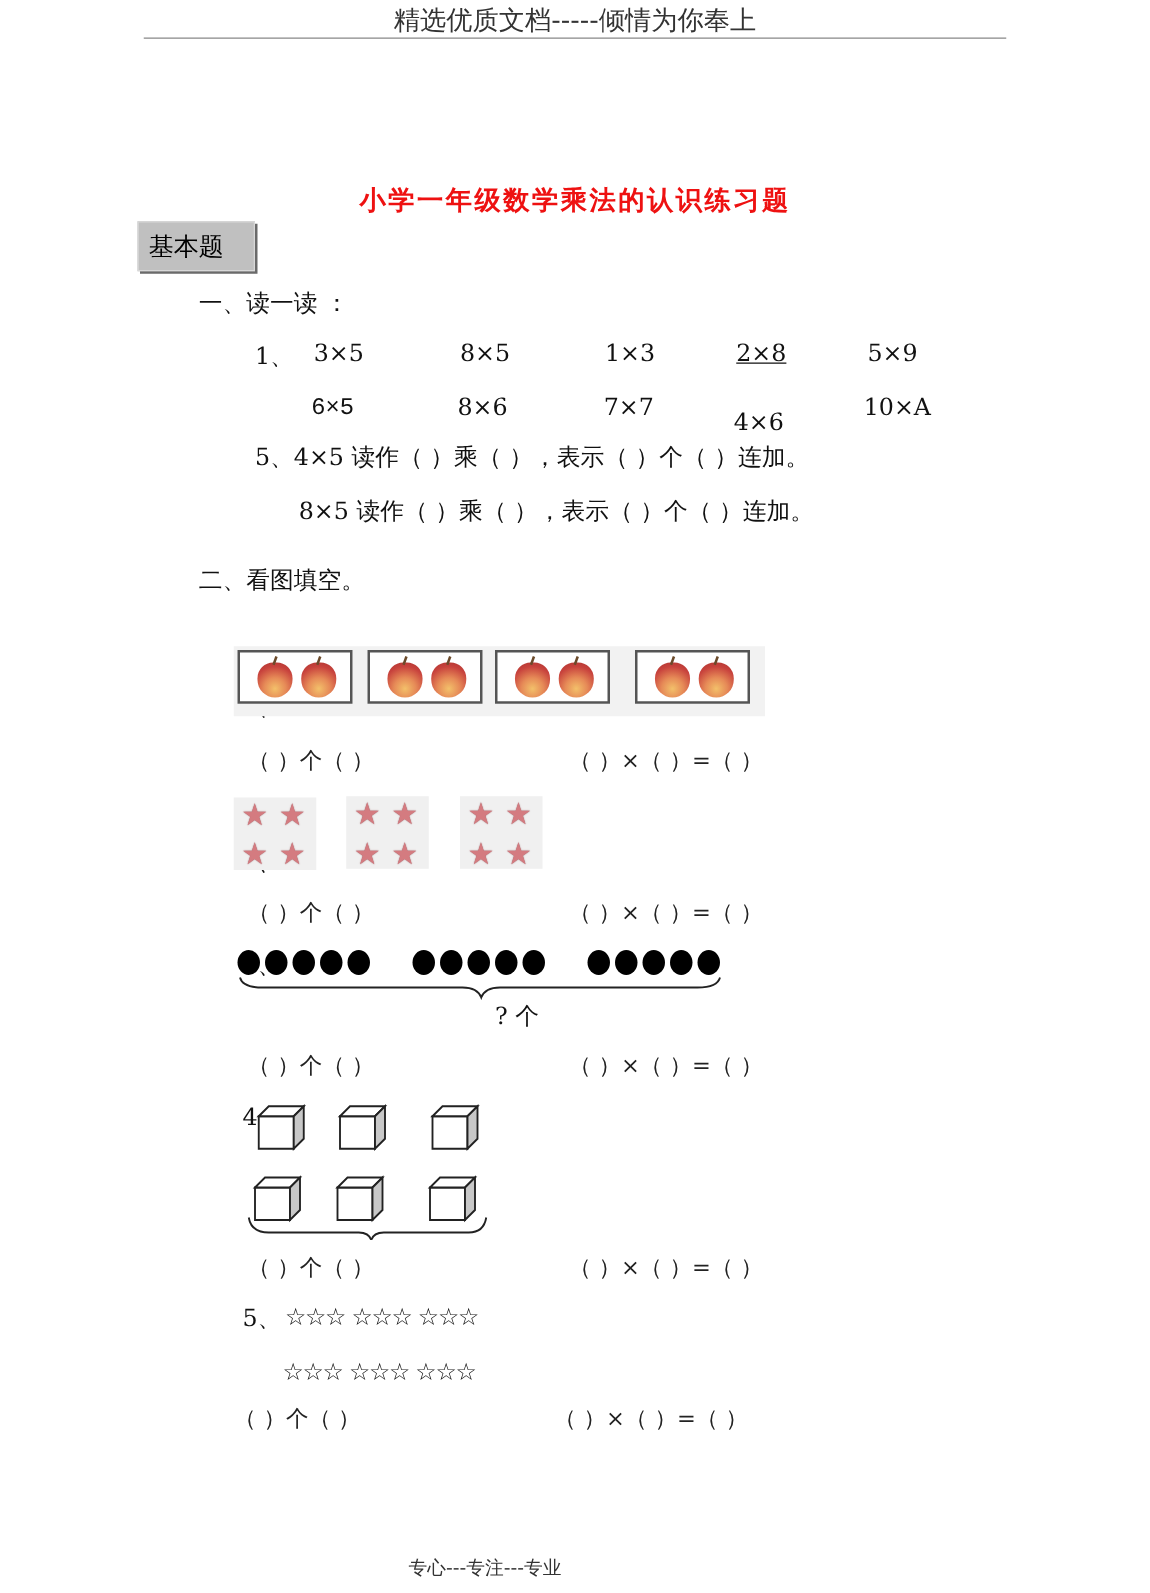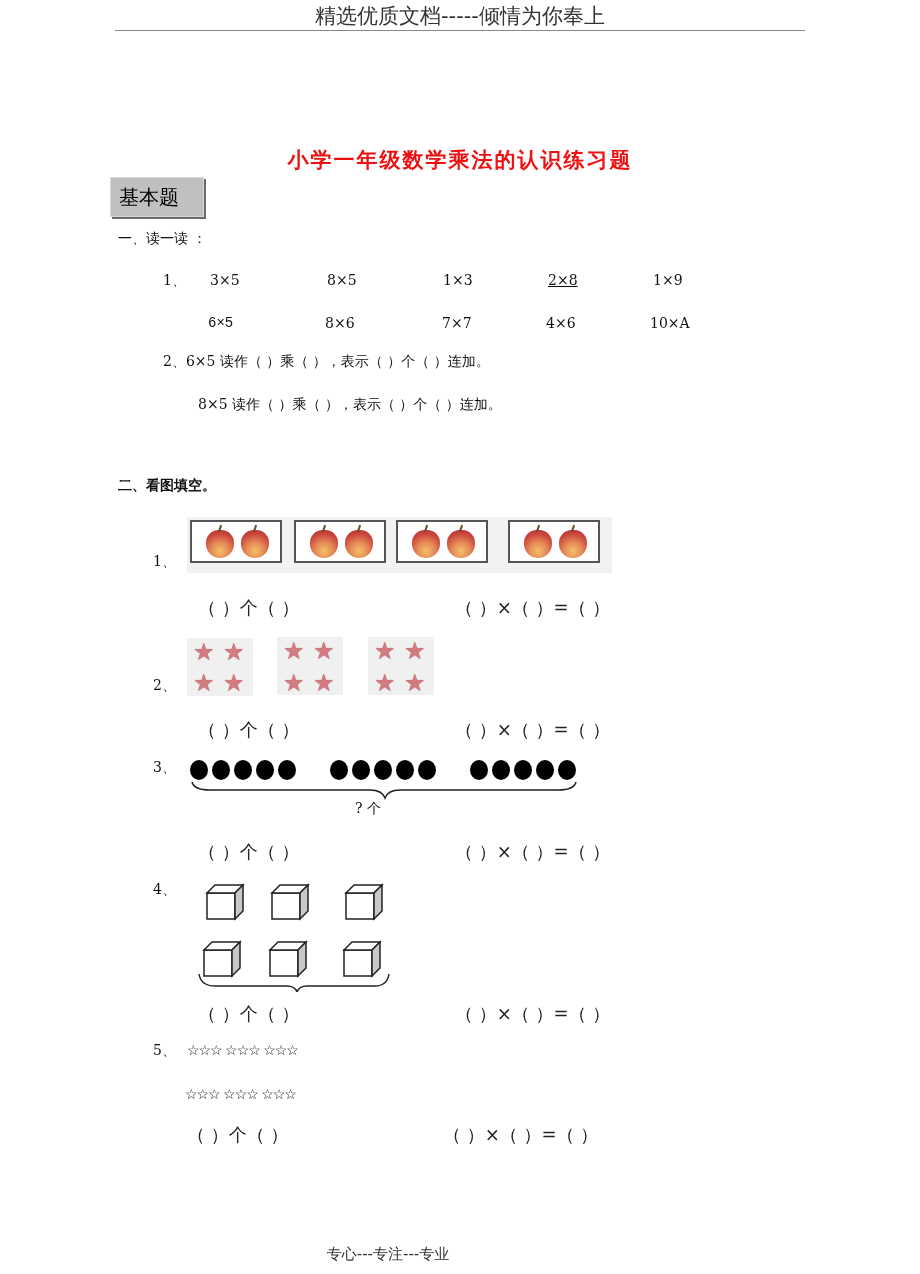--- a/index.html
+++ b/index.html
@@ -3,21 +3,21 @@
 <meta charset="utf-8">
 <style>
   html, body { margin:0; padding:0; background:#ffffff; }
   body { width:920px; height:1274px; position:relative; overflow:hidden;
          font-family:"DejaVu Serif","Liberation Serif",serif; color:#111; }
   .abs { position:absolute; white-space:nowrap; }
   .hdr { top:2px; left:0; width:920px; text-align:center; font-family:"DejaVu Sans","Liberation Sans",sans-serif; font-size:21px; color:#333; }
   .hdr-line { top:30px; left:115px; width:690px; height:1px; background:#888; }
   .title { top:146px; left:0; width:920px; text-align:center; font-size:21px; font-weight:bold; color:#ee1111; letter-spacing:2px; font-family:"DejaVu Sans","Liberation Sans",sans-serif; }
   .badge { top:177px; left:110px; width:92px; height:38px; background:#c0c0c0; border:1px solid #d8d8d8; box-shadow:2px 2px 0 #6a6a6a; font-family:"DejaVu Sans","Liberation Sans",sans-serif; font-size:20px; line-height:38px; text-indent:8px; color:#000; }
-  .txt { font-size:14px; }
+  .txt { font-size:19px;margin-left:41px; }
   .paren-row { font-size:18px; color:#222; }
   .box-apple { position:absolute; border:2px solid #555; background:#fff; width:92px; height:43px; box-sizing:border-box; }
   .apple { position:absolute; width:28px; height:28px; top:8px; border-radius:45% 45% 50% 50%;
            background: radial-gradient(circle at 50% 75%, #f3c06a 0%, #e68a57 35%, #c8433d 70%, #a9312d 100%); }
   .apple:after { content:""; position:absolute; left:13px; top:-5px; width:2px; height:7px; background:#6b4a2a; transform:rotate(20deg); }
   .star-panel { position:absolute; background:#f0f0f0; width:66px; height:58px; }
   .pstar { position:absolute; font-size:24px; color:#d47b80; line-height:1; text-shadow:0 0 1px #8a4a4e; }
   .dot { position:absolute; width:18px; height:20px; border-radius:50%; background:#000; }
 </style>
 </head>
@@ -30,32 +30,32 @@
 
 <div class="abs badge">基本题</div>
 
 <div class="abs txt" style="top:230px;left:118px;">一、读一读 ：</div>
 
 <div class="abs txt" style="top:272px;left:163px;">1、</div>
 <div class="abs txt" style="top:272px;left:210px;">3×5</div>
 <div class="abs txt" style="top:272px;left:327px;">8×5</div>
 <div class="abs txt" style="top:272px;left:443px;">1×3</div>
 <div class="abs txt" style="top:272px;left:548px;text-decoration:underline;">2×8</div>
-<div class="abs txt" style="top:272px;left:653px;">1×9</div>
+<div class="abs txt" style="top:272px;left:653px;">5×9</div>
 
 <div class="abs txt" style="top:315px;left:208px;font-family:Liberation Mono, monospace;">6×5</div>
 <div class="abs txt" style="top:315px;left:325px;">8×6</div>
 <div class="abs txt" style="top:315px;left:442px;">7×7</div>
-<div class="abs txt" style="top:315px;left:546px;">4×6</div>
+<div class="abs txt" style="top:327px;left:546px;">4×6</div>
 <div class="abs txt" style="top:315px;left:650px;">10×A</div>
 
-<div class="abs txt" style="top:353px;left:163px;">2、6×5  读作（    ）乘（    ），表示（    ）个（    ）连加。</div>
+<div class="abs txt" style="top:353px;left:163px;">5、4×5  读作（    ）乘（    ），表示（    ）个（    ）连加。</div>
 <div class="abs txt" style="top:396px;left:198px;">8×5  读作（    ）乘（    ），表示（    ）个（    ）连加。</div>
 
-<div class="abs txt" style="top:477px;left:118px;font-weight:bold;">二、看图填空。</div>
+<div class="abs txt" style="top:451px;left:118px;">二、看图填空。</div>
 
 <div class="abs txt" style="top:553px;left:153px;">1、</div>
 <div class="abs" style="top:517px;left:187px;width:425px;height:56px;background:#f2f2f2;">
   <div class="box-apple" style="left:3px;top:3px;">
       <div class="apple" style="left:14px;"></div>
       <div class="apple" style="left:49px;"></div>
     </div>
   <div class="box-apple" style="left:107px;top:3px;">
       <div class="apple" style="left:14px;"></div>
       <div class="apple" style="left:49px;"></div>

